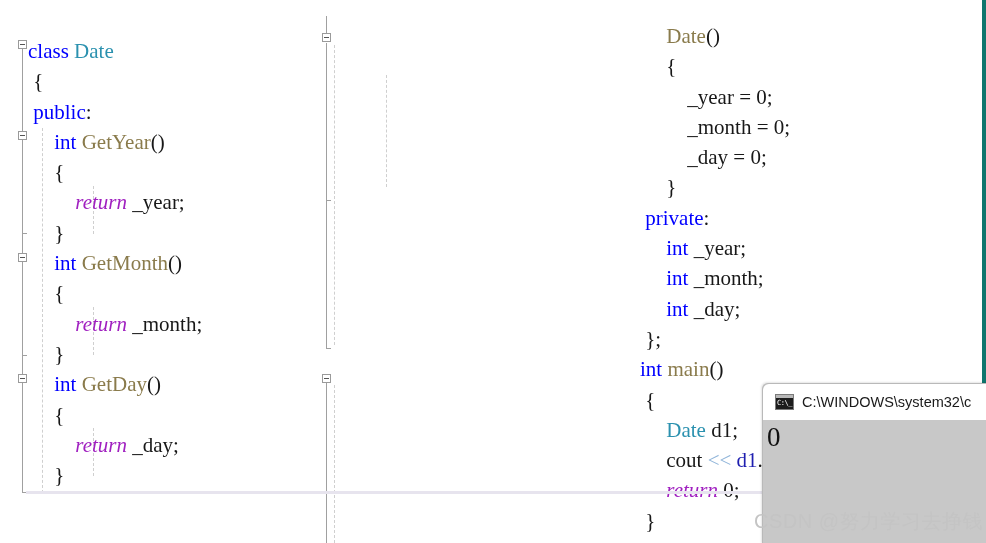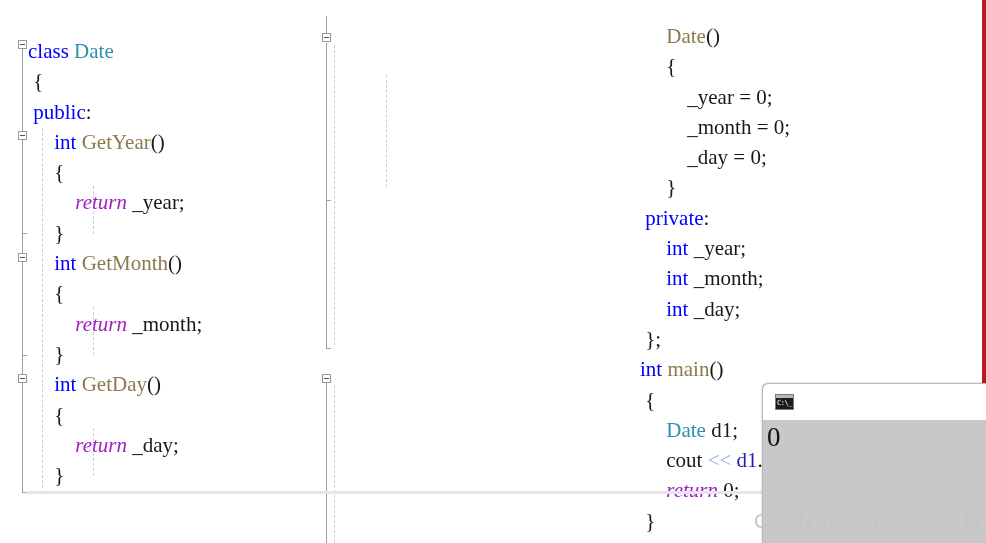--- a/index.html
+++ b/index.html
@@ -13,21 +13,21 @@
     height: 543px;
     overflow: hidden;
     font-family: "Liberation Serif", "DejaVu Serif", serif;
     position: relative;
   }
 
   #screen {
     position: relative;
     width: 986px;
     height: 543px;
-    background: #b91c1c;
+    background: #0f766e;
     overflow: hidden;
   }
 
   
   .pane {
     position: absolute;
     top: 0;
     height: 543px;
     background: #ffffff;
   }
@@ -279,20 +279,21 @@
     <div class="indent-guide" style="left:74px; top:75px;  height:112px;"></div>
 
     <div class="code-lines" id="lines-right"><div class="line"><span class="pl">     </span><span class="fn">Date</span><span class="pl">()</span></div><div class="line"><span class="pl">     {</span></div><div class="line"><span class="pl">         _year = </span><span class="num">0</span><span class="pl">;</span></div><div class="line"><span class="pl">         _month = </span><span class="num">0</span><span class="pl">;</span></div><div class="line"><span class="pl">         _day = </span><span class="num">0</span><span class="pl">;</span></div><div class="line"><span class="pl">     }</span></div><div class="line"><span class="kw"> private</span><span class="pl">:</span></div><div class="line"><span class="pl">     </span><span class="kw">int</span><span class="pl"> _year;</span></div><div class="line"><span class="pl">     </span><span class="kw">int</span><span class="pl"> _month;</span></div><div class="line"><span class="pl">     </span><span class="kw">int</span><span class="pl"> _day;</span></div><div class="line"><span class="pl"> };</span></div><div class="line"><span class="kw">int</span><span class="pl"> </span><span class="fn">main</span><span class="pl">()</span></div><div class="line"><span class="pl"> {</span></div><div class="line"><span class="pl">     </span><span class="cls">Date</span><span class="pl"> </span><span class="pl">d1</span><span class="pl">;</span></div><div class="line"><span class="pl">     cout </span><span class="op">&lt;&lt;</span><span class="pl"> </span><span class="var">d1</span><span class="pl">.</span><span class="fn">GetYear</span><span class="pl">() </span><span class="op">&lt;&lt;</span><span class="pl"> </span><span class="fn">endl</span><span class="pl">;</span></div><div class="line"><span class="pl">     </span><span class="ret">return</span><span class="pl"> </span><span class="num">0</span><span class="pl">;</span></div><div class="line"><span class="pl"> }</span></div></div>
   </div>
 
   <div id="hscroll-line"></div>
 
   <div id="console-window">
     <div id="console-titlebar">
       <div id="cmd-icon"></div>
+      <div id="console-title-text">C:\WINDOWS\system32\c</div>
     </div>
     <div id="console-body">
       <div class="console-line">0</div>
     </div>
   </div>
 
   <div id="watermark">CSDN @努力学习去挣钱</div>
 
 </div>
 

